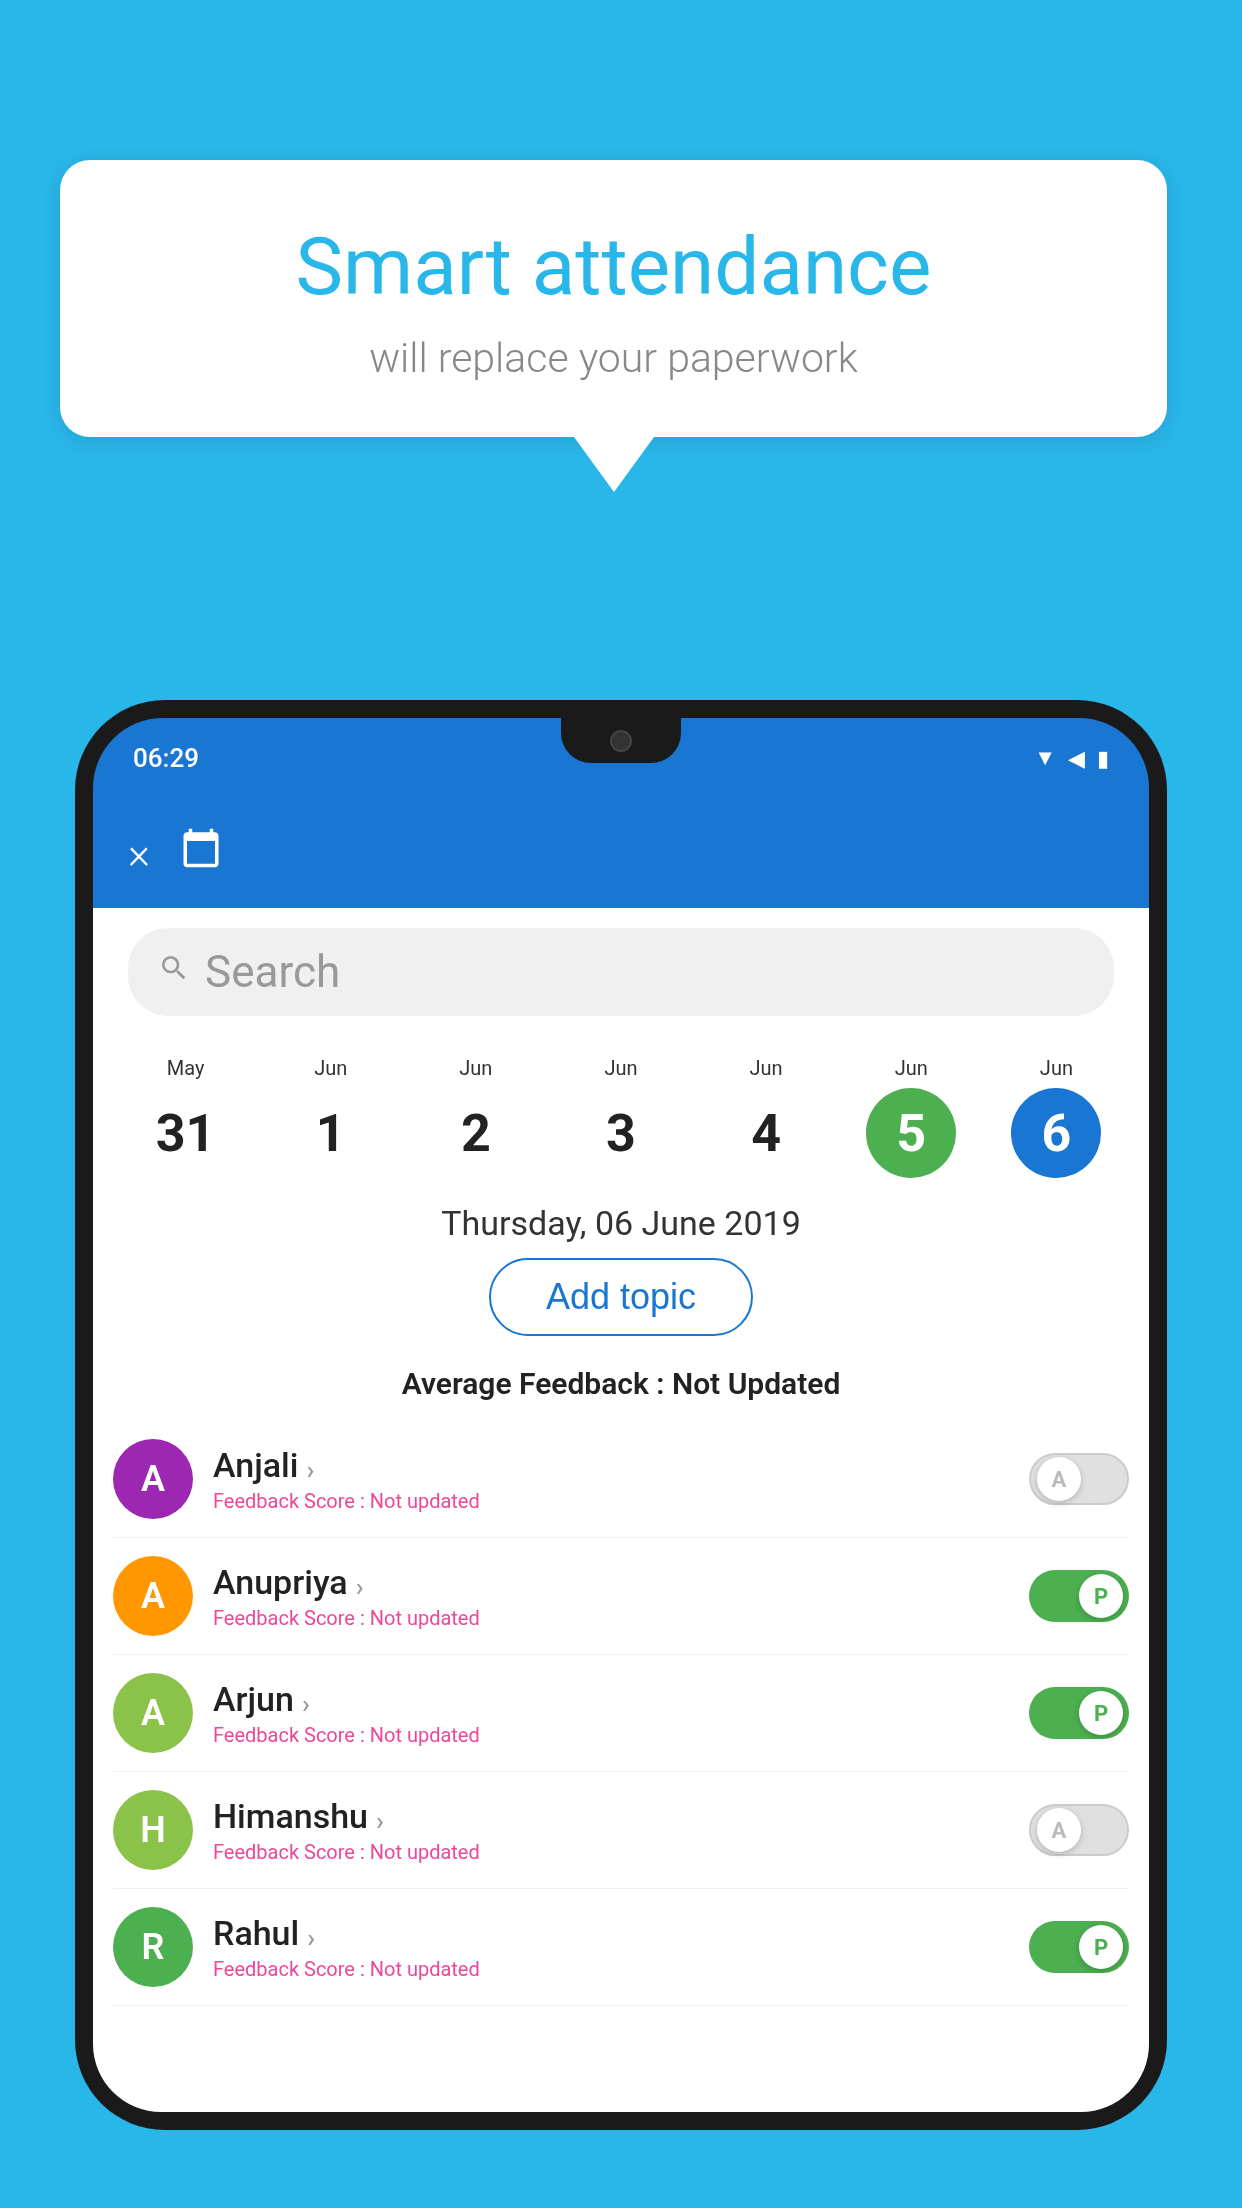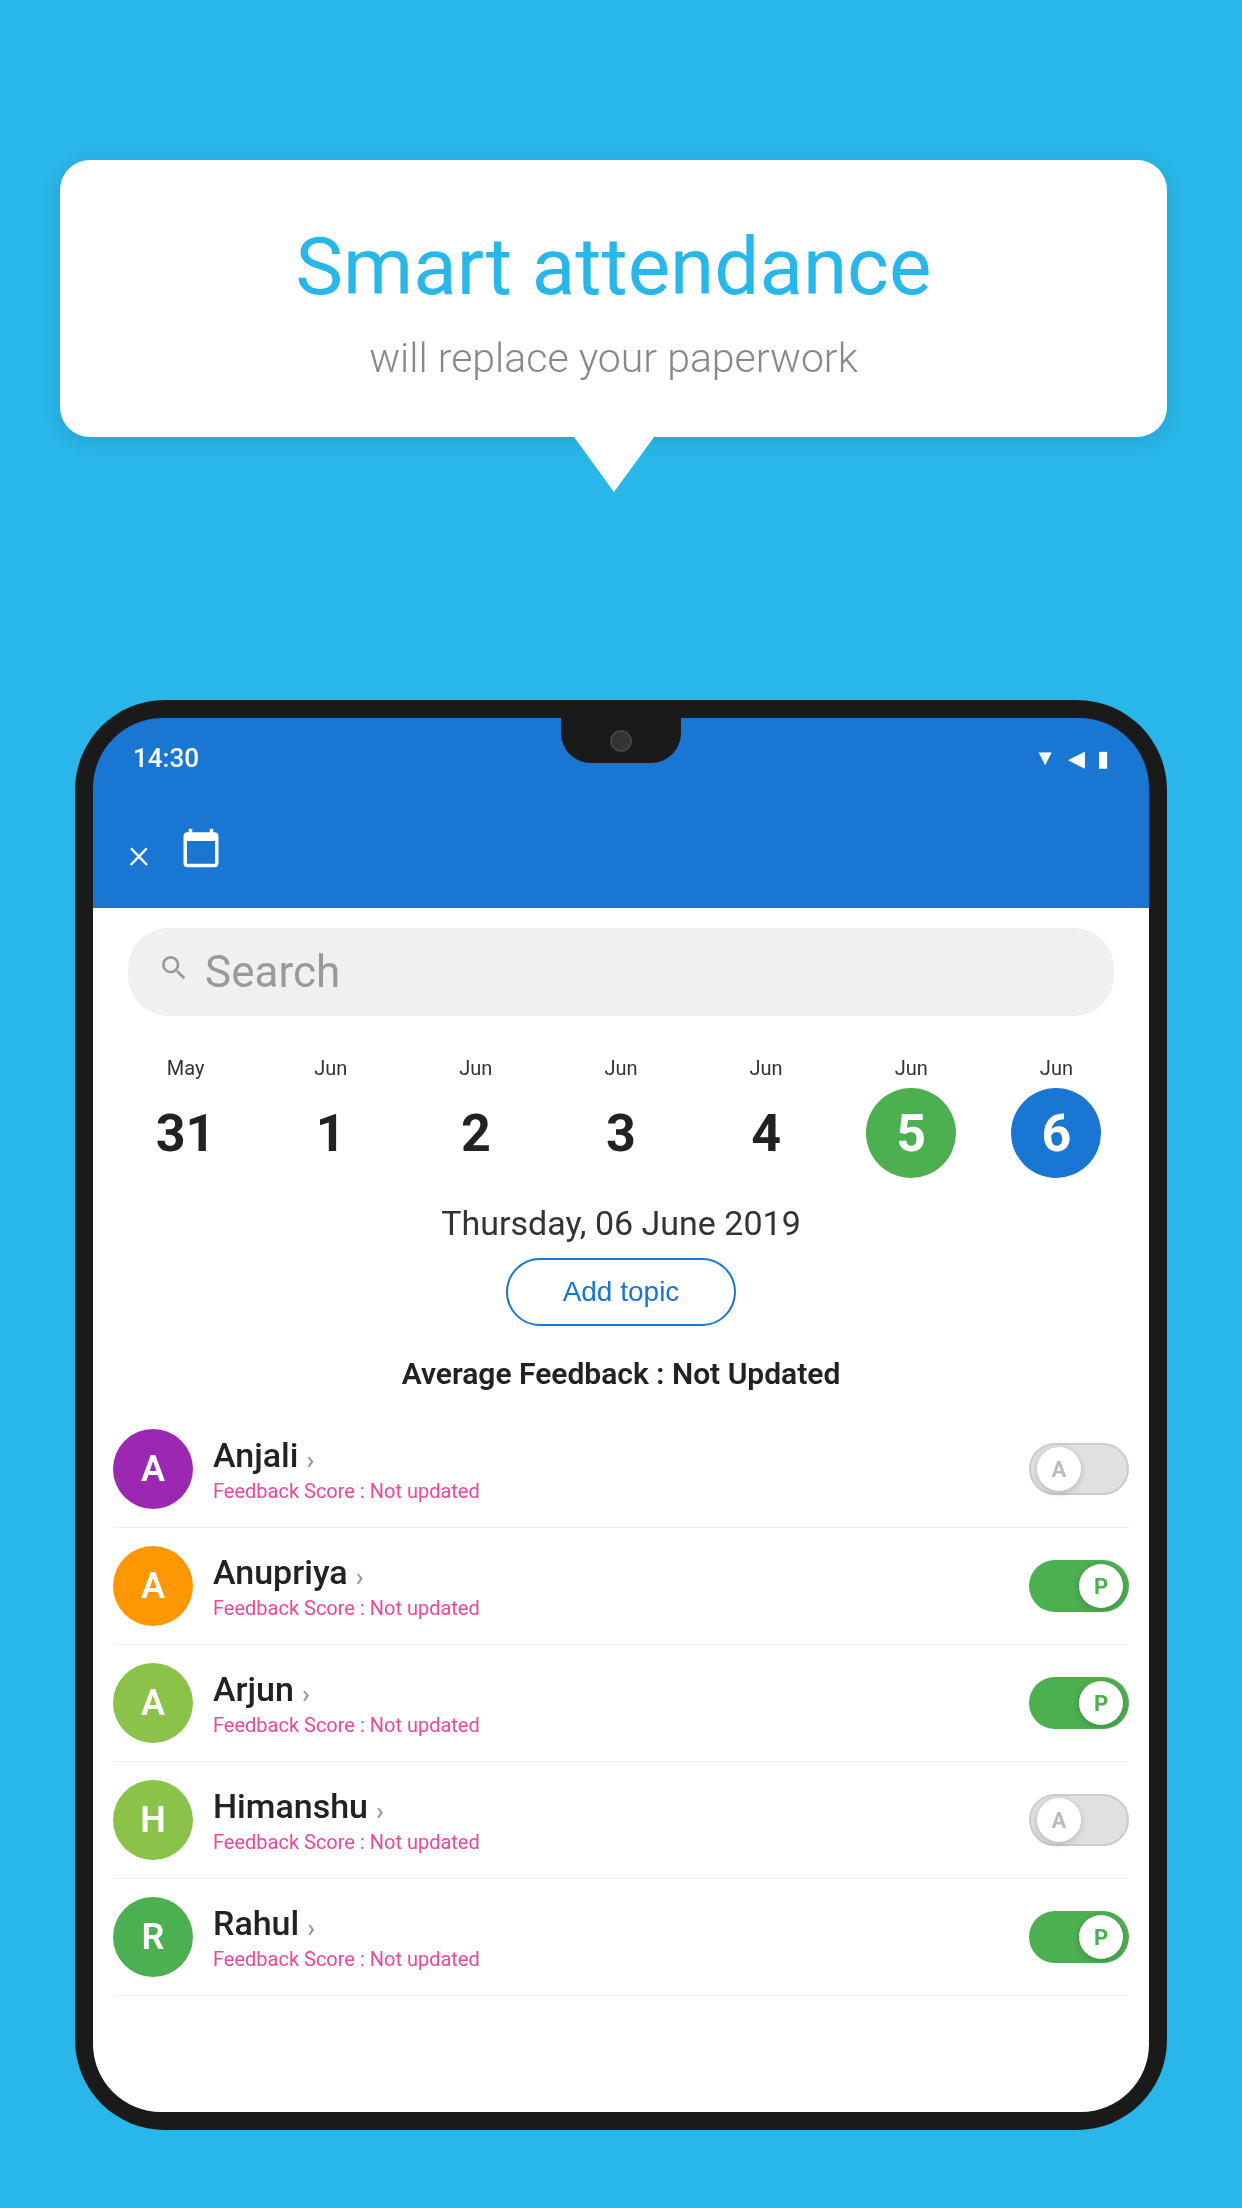--- a/index.html
+++ b/index.html
@@ -237,21 +237,21 @@
 
     
     .add-topic-btn {
       display: block;
       margin: 0 auto 20px;
       border: 2px solid #1976d2;
       color: #1976d2;
       background: white;
       border-radius: 50px;
       padding: 16px 55px;
-      font-size: 28px;
+      font-size: 36px;
       cursor: pointer;
       width: fit-content;
     }
 
     
     .avg-feedback {
       text-align: center;
       padding: 10px 0 20px;
       font-size: 30px;
       color: #888;
@@ -372,21 +372,21 @@
   <div class="speech-bubble-tail"></div>
 </div>
 
 <div class="phone-wrapper">
   <div class="phone-outer">
 
     <div class="phone-notch-bar">
       <div class="phone-notch">
         <div class="phone-camera"></div>
       </div>
-      <span class="status-time">14:30</span>
+      <span class="status-time">06:29</span>
       <div class="status-icons">
         <span>▼</span>
         <span>◀</span>
         <span>▮</span>
       </div>
     </div>
 
     <div class="app-bar">
       <span class="app-bar-close">×</span>
       <span class="app-bar-calendar">

